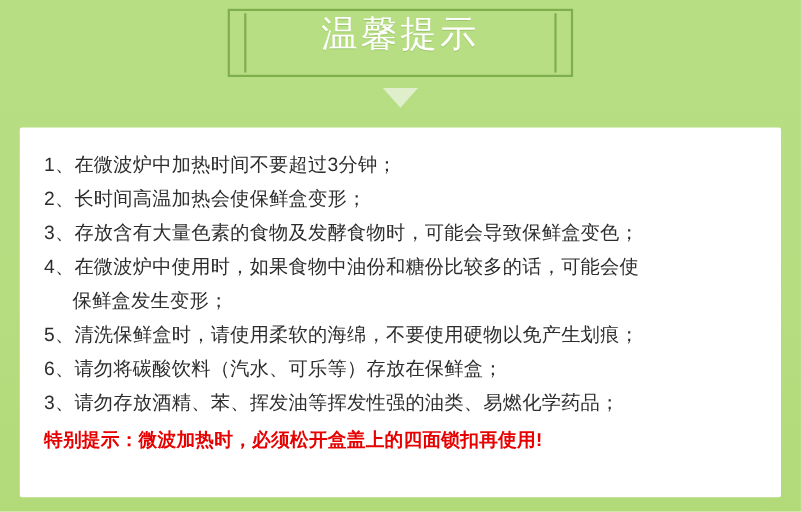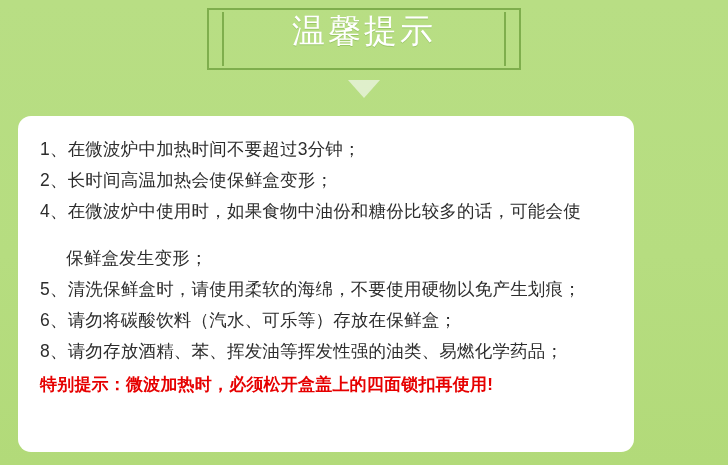--- a/index.html
+++ b/index.html
@@ -74,44 +74,43 @@
     border-right: 16px solid transparent;
     border-top: 18px solid #e6f2d8;
     opacity: 0.85;
   }
 
   
   .content-card {
     position: absolute;
     left: 18px;
     top: 116px;
-    width: 616px;
+    width: 692px;
     height: 336px;
     background: #ffffff;
-    border-radius: 13px;
+    border-radius: 2px;
   }
 
   .list {
     position: absolute;
     left: 22px;
     top: 18px;
     right: 14px;
   }
 
   .list-item {
     font-size: 17.5px;
     color: #2d2d2d;
     line-height: 31px;
     letter-spacing: 0.2px;
     white-space: nowrap;
   }
   .list-item .cont {
     display: block;
     padding-left: 26px;
-    margin-top: 16px;
   }
 
   .note {
     font-size: 17px;
     color: #e60000;
     line-height: 31px;
     font-weight: bold;
     letter-spacing: 0.2px;
     margin-top: 2px;
     white-space: nowrap;
@@ -126,24 +125,25 @@
   <div class="header-inner">
     <div class="header-title">温馨提示</div>
   </div>
 
   <div class="arrow-down"></div>
 
   <div class="content-card">
     <div class="list">
       <div class="list-item">1、在微波炉中加热时间不要超过3分钟；</div>
       <div class="list-item">2、长时间高温加热会使保鲜盒变形；</div>
+      <div class="list-item">3、存放含有大量色素的食物及发酵食物时，可能会导致保鲜盒变色；</div>
       <div class="list-item">4、在微波炉中使用时，如果食物中油份和糖份比较多的话，可能会使</div>
       <div class="list-item">
         <span class="cont">保鲜盒发生变形；</span>
       </div>
       <div class="list-item">5、清洗保鲜盒时，请使用柔软的海绵，不要使用硬物以免产生划痕；</div>
       <div class="list-item">6、请勿将碳酸饮料（汽水、可乐等）存放在保鲜盒；</div>
-      <div class="list-item">8、请勿存放酒精、苯、挥发油等挥发性强的油类、易燃化学药品；</div>
+      <div class="list-item">3、请勿存放酒精、苯、挥发油等挥发性强的油类、易燃化学药品；</div>
       <div class="note">特别提示：微波加热时，必须松开盒盖上的四面锁扣再使用!</div>
     </div>
   </div>
 
 </div>
 
 </body></html>

